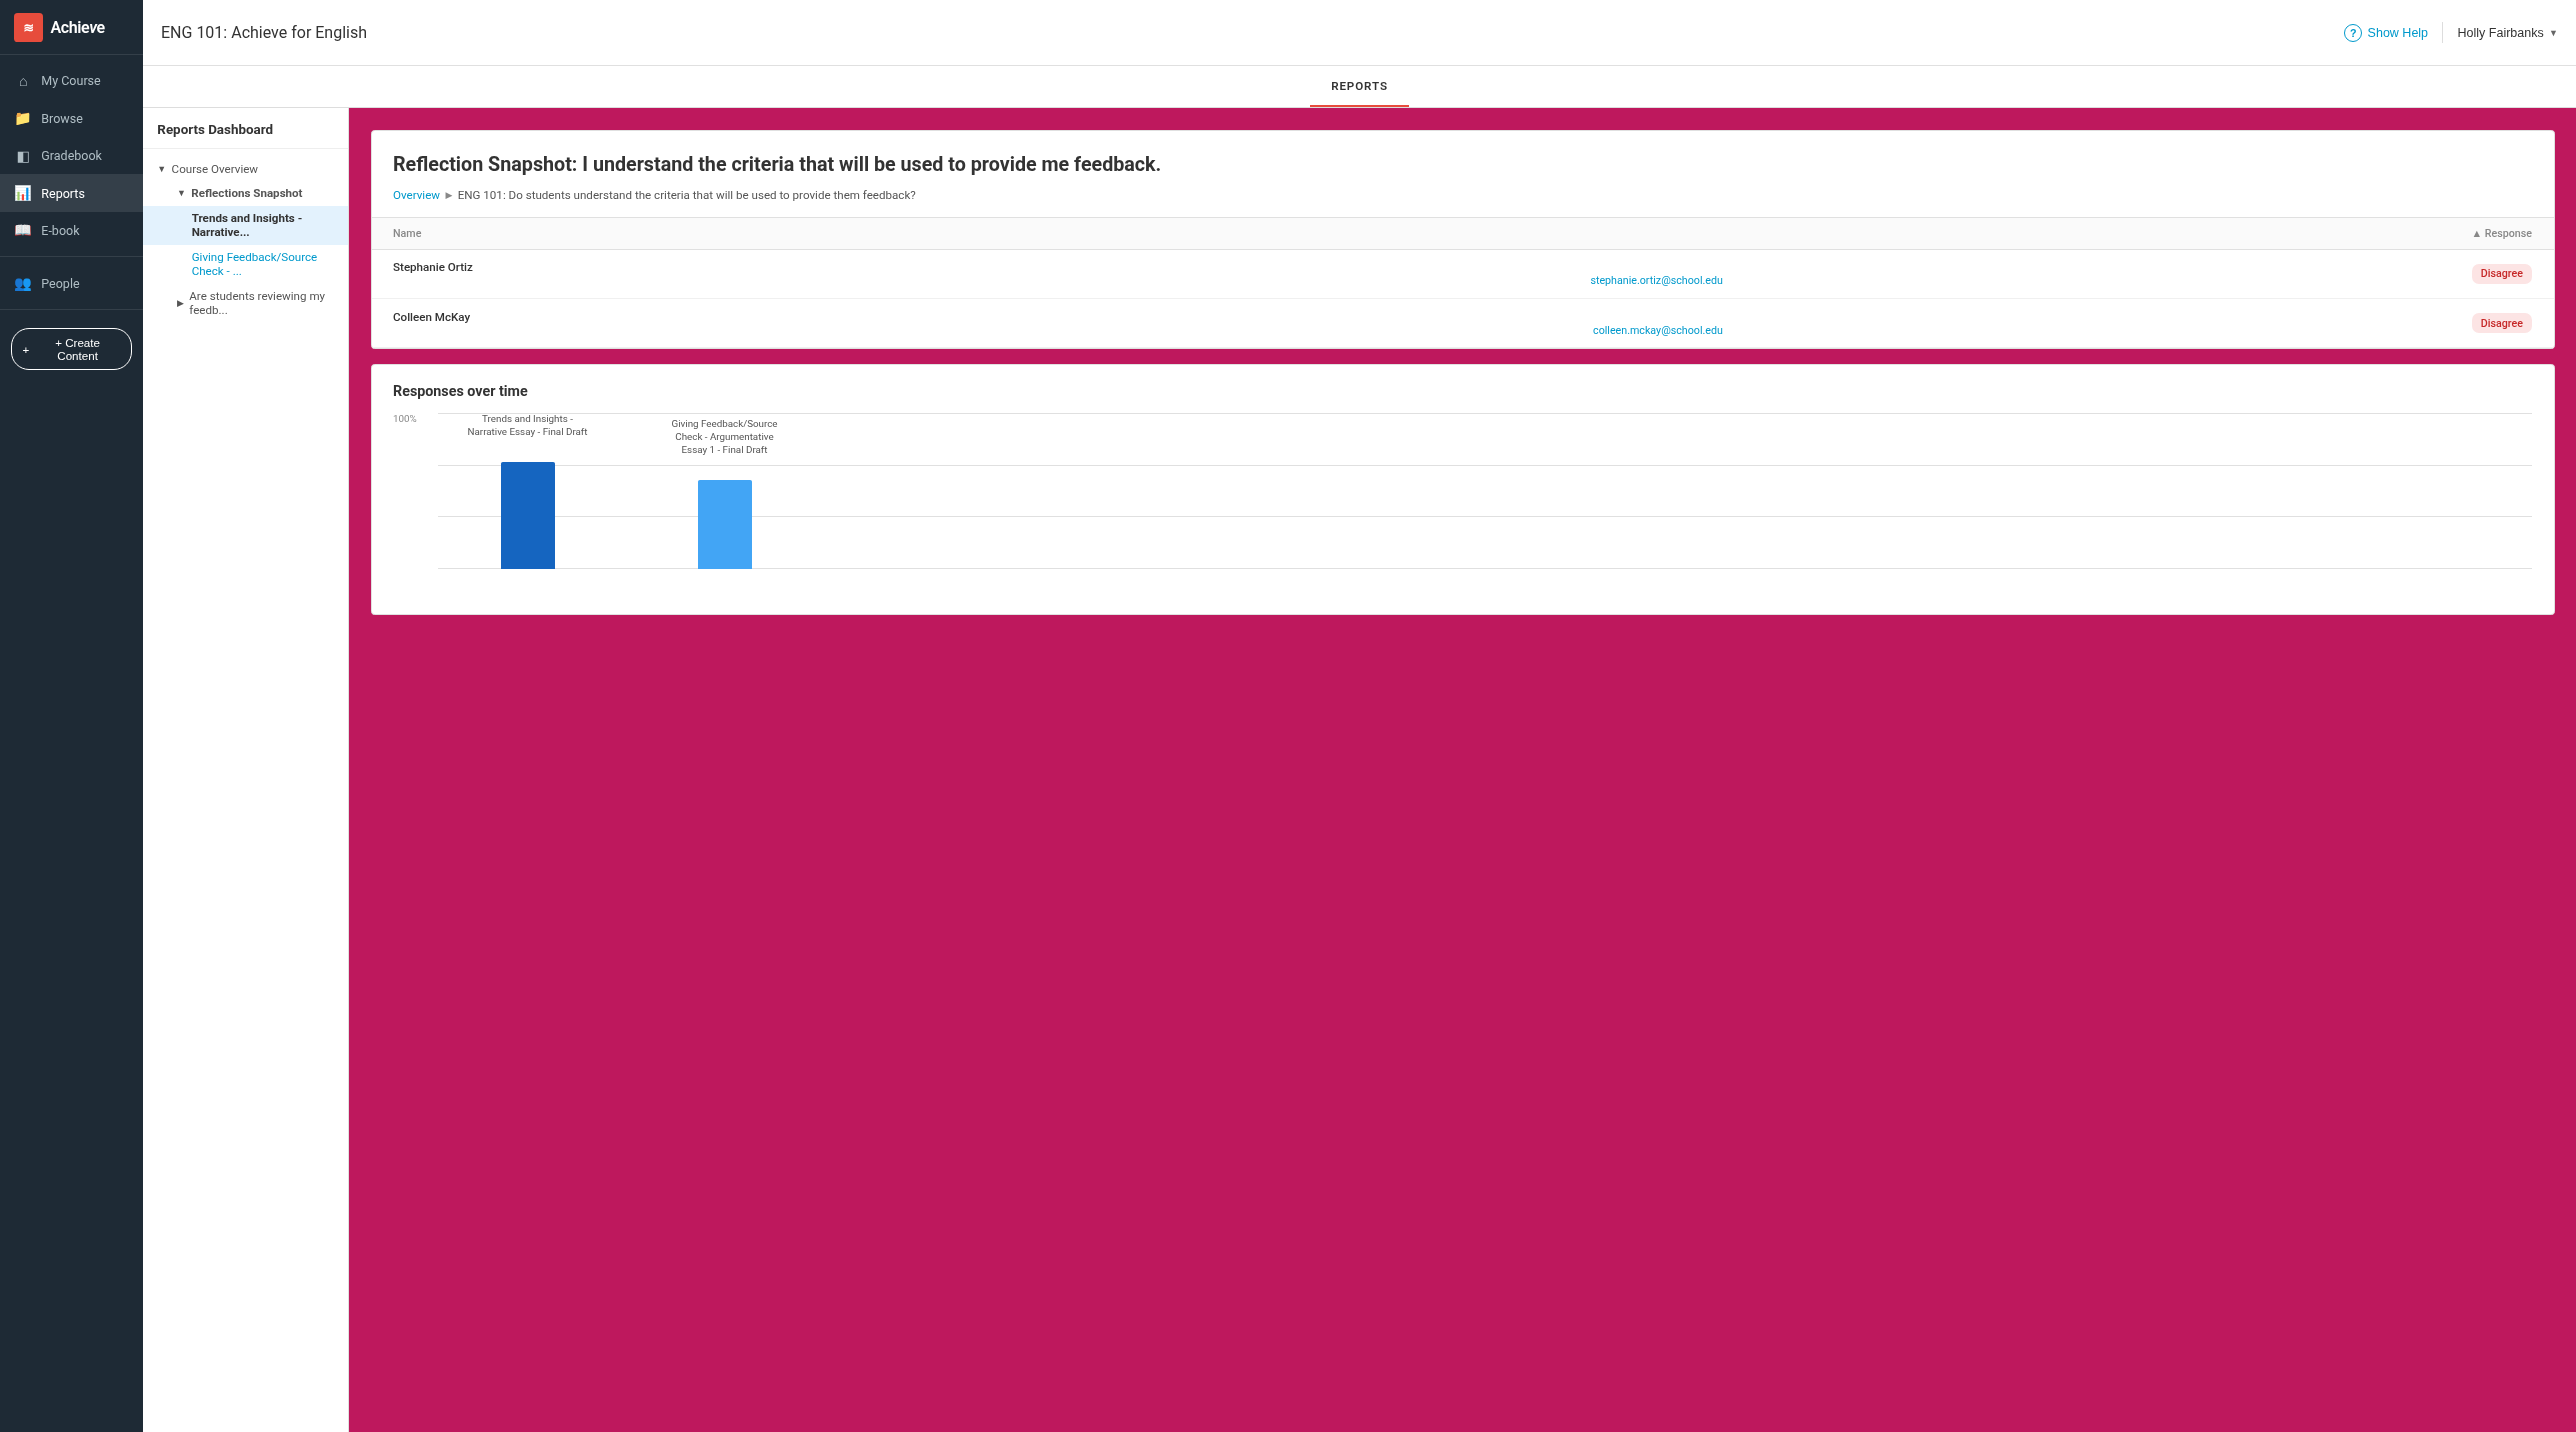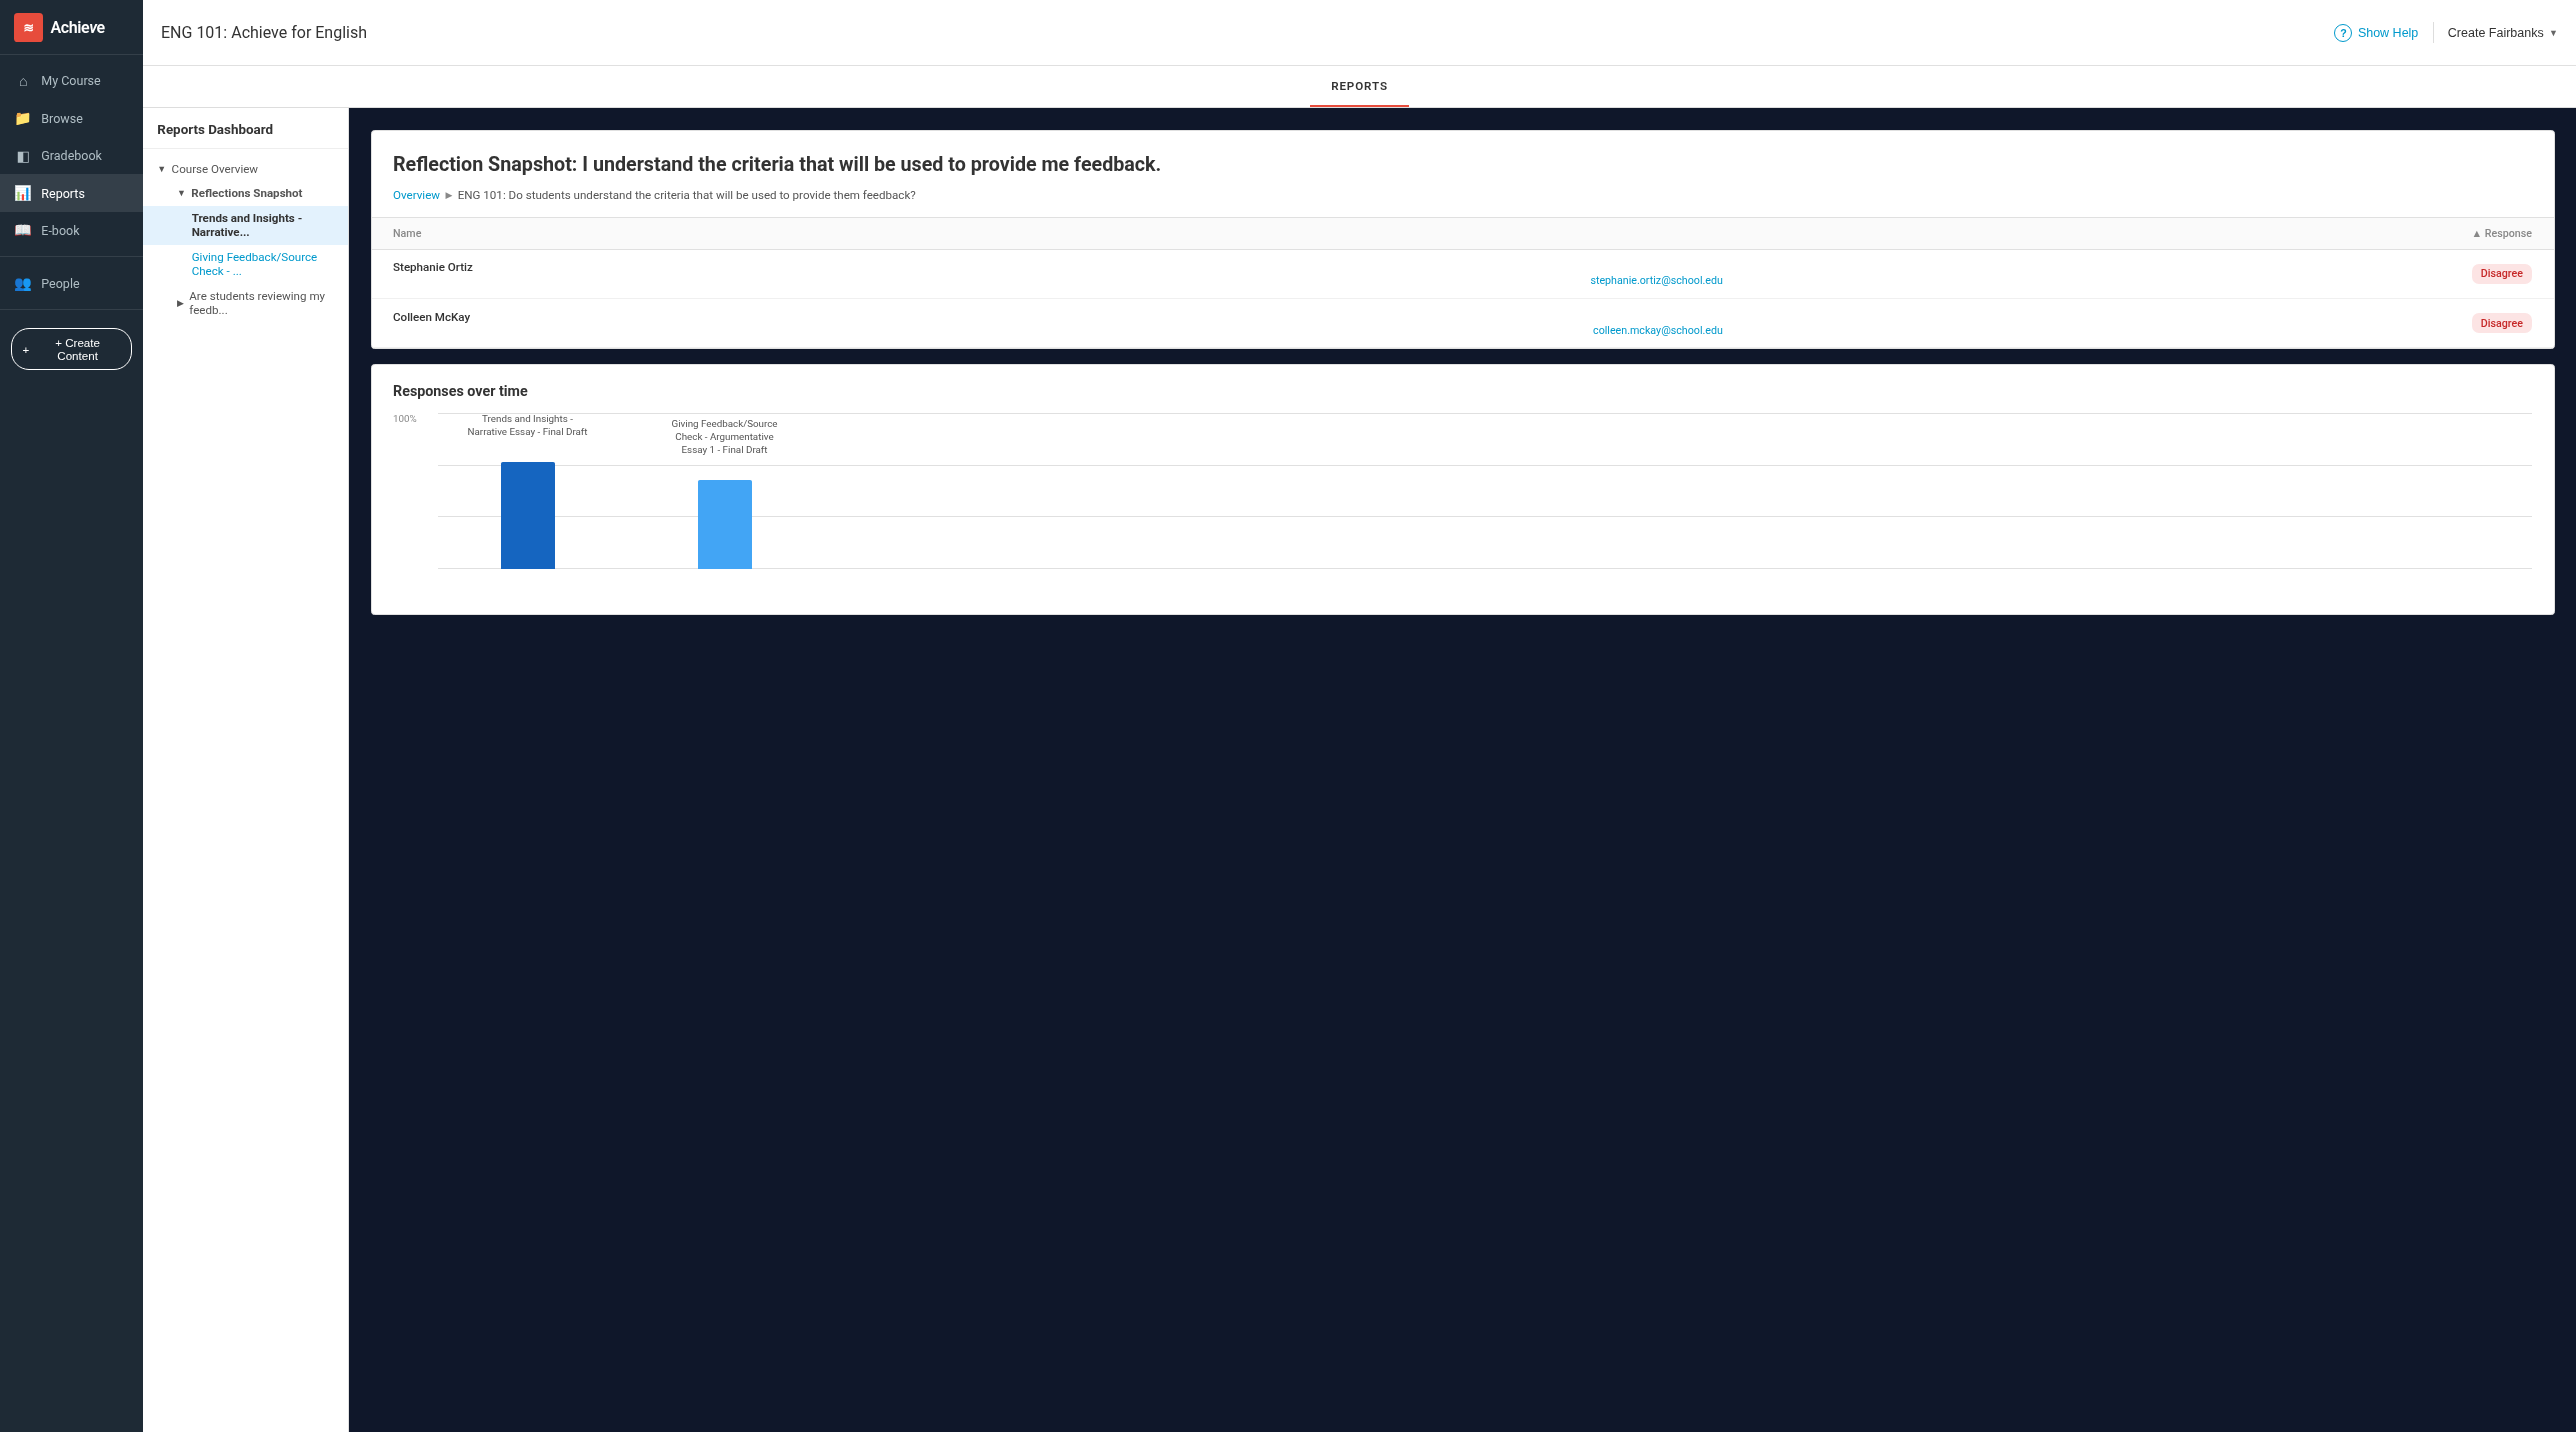--- a/index.html
+++ b/index.html
@@ -204,21 +204,21 @@
       font-weight: 600;
     }
     .tree-link { color: #0099cc; }
     .tree-bold { font-weight: 700; }
 
     
     .report-content {
       flex: 1;
       overflow-y: auto;
       padding: 21.5px;
-      background: #0f172a;
+      background: #be185d;
     }
     .report-card {
       background: #fff;
       border: 0.9px solid #e0e0e0;
       border-radius: 3.6px;
       margin-bottom: 14.3px;
       overflow: hidden;
     }
     .report-heading {
       font-size: 19.7px;
@@ -402,21 +402,21 @@
 
   <div class="top-header">
     <span class="page-title-text">ENG 101: Achieve for English</span>
     <div class="header-right">
       <button class="show-help-btn">
         <div class="help-icon">?</div>
         <span>Show Help</span>
       </button>
       <div class="divider-v"></div>
       <button class="user-btn">
-        <span>Create Fairbanks</span>
+        <span>Holly Fairbanks</span>
         <span class="chevron">▼</span>
       </button>
     </div>
   </div>
 
   <div class="tab-bar">
     <div class="tab-item active">
       <span>REPORTS</span>
     </div>
   </div>

